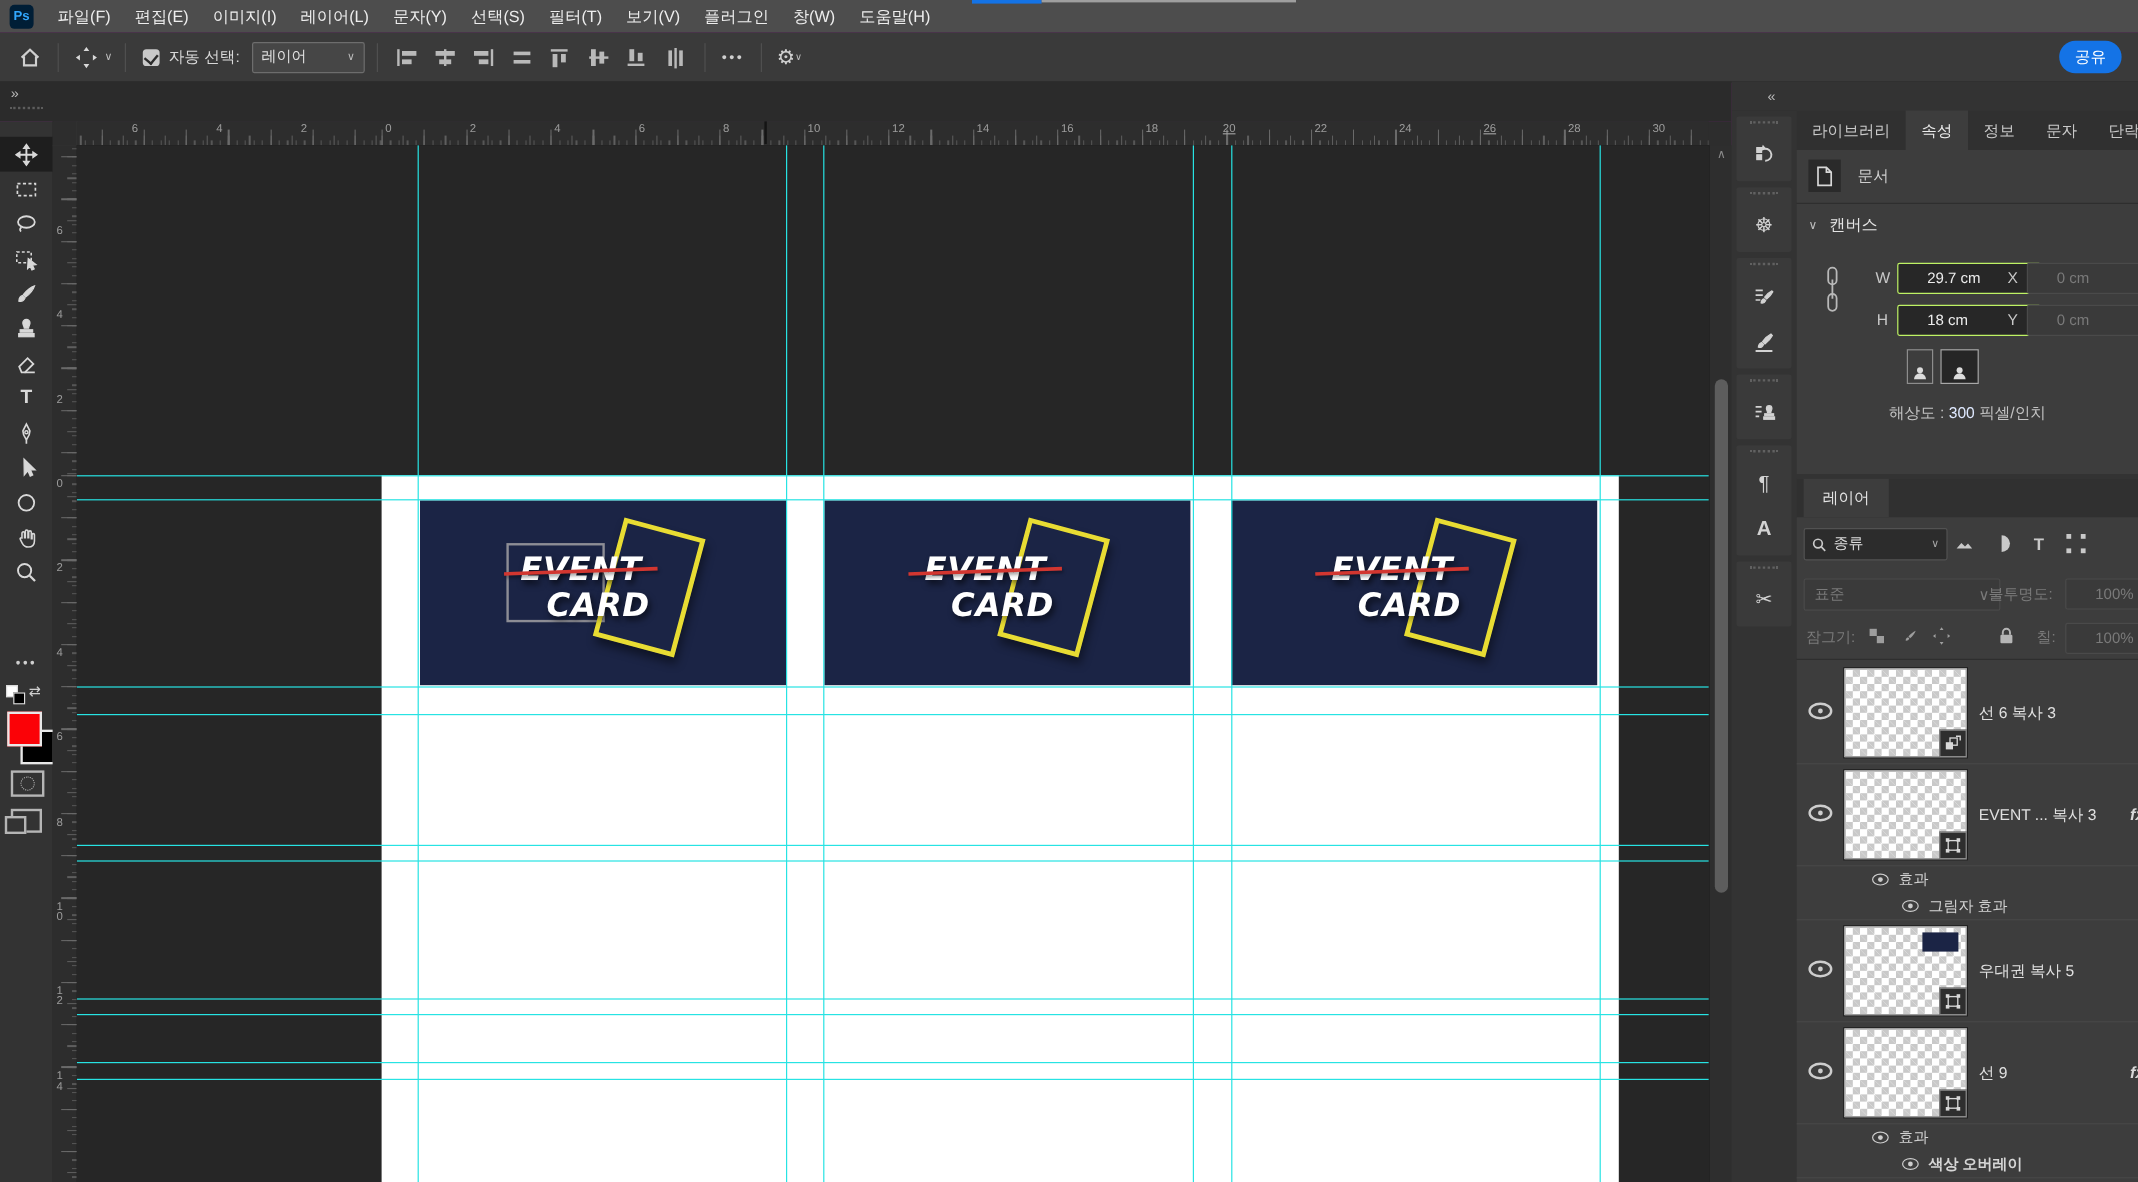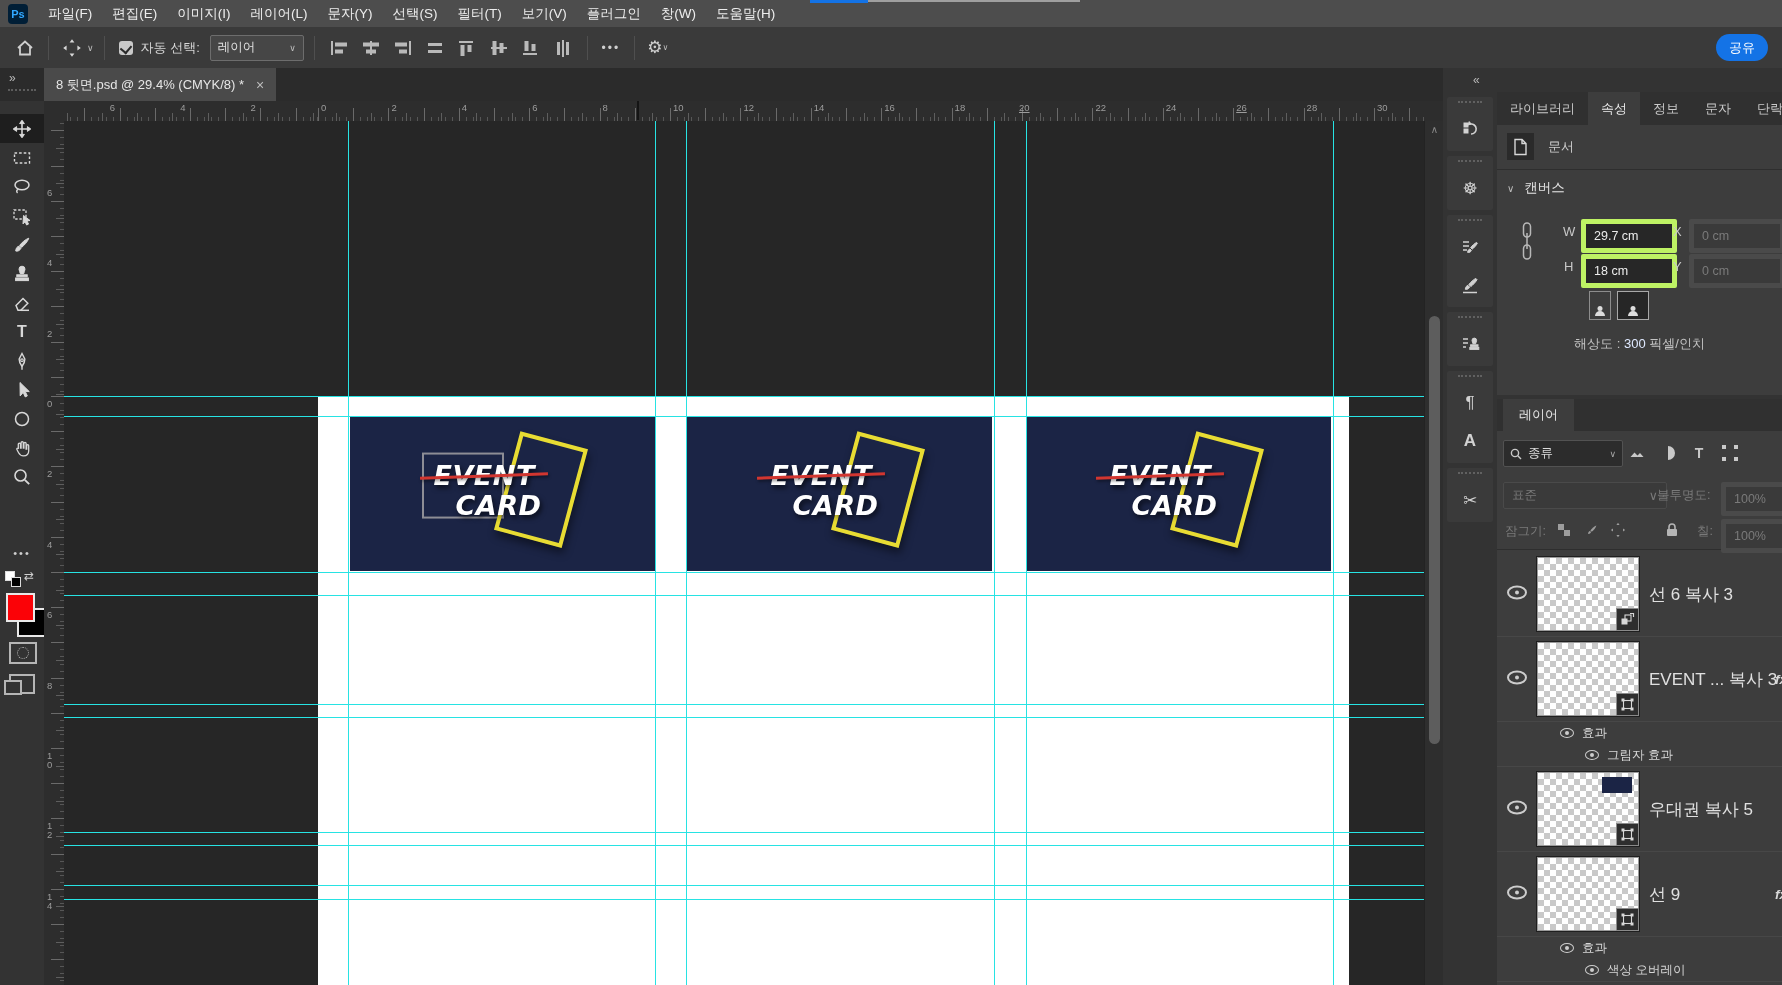--- a/index.html
+++ b/index.html
@@ -113,22 +113,22 @@
   .ptab{padding:0 13px;display:flex;align-items:center;color:#c9c9c9;font-size:13px;white-space:nowrap}
   .ptab.active{background:#3d3d3d;color:#ececec}
 
   #props{position:absolute;left:0;top:33px;width:285px;height:270px}
   #doc-row{position:absolute;left:10px;top:8px;display:flex;align-items:center;gap:14px;color:#cfcfcf}
   #doc-icon-tile{width:27px;height:27px;background:#2a2a2a;display:flex;align-items:center;justify-content:center}
   #props-div1{position:absolute;left:0;top:44px;width:285px;border-top:1px solid #2e2e2e}
   #canvas-hdr{position:absolute;left:10px;top:54px;display:flex;align-items:center;gap:10px;color:#e4e4e4;font-size:13.5px}
   #canvas-hdr .chev{font-size:10px;color:#bdbdbd}
   .flbl{position:absolute;color:#c8c8c8;font-size:13px}
-  .fld{position:absolute;height:24px;width:70px;background:#272727;border:5px solid #bef264;border-radius:2px;
-       color:#ececec;display:flex;align-items:center;padding:0 8px;font-size:12.5px}
+  .fld{position:absolute;height:24px;width:70px;background:#272727;border:1px solid #bef264;border-radius:2px;
+       color:#ececec;display:flex;align-items:center;padding:0 24px;font-size:12.5px}
   .fld.disabled{background:#3a3a3a;border-color:#4a4a4a;color:#7a7a7a}
   #chain-icon{position:absolute;left:22px;top:96px}
   .orient-btn{position:absolute;top:166px;border:1px solid #8d8d8d;display:flex;align-items:flex-end;justify-content:center;background:transparent}
   #orient-portrait{left:92px;width:20px;height:27px}
   #orient-landscape{left:120px;width:30px;height:27px;background:#262626;border-color:#a8a8a8}
   .person{width:10px;height:10px;position:relative;margin-bottom:3px}
   .person::before{content:"";position:absolute;left:50%;top:0;width:5px;height:5px;border-radius:50%;background:#ddd;transform:translateX(-50%)}
   .person::after{content:"";position:absolute;left:50%;bottom:0;width:10px;height:5px;border-radius:5px 5px 0 0;background:#ddd;transform:translateX(-50%)}
   #resolution{position:absolute;left:0;top:210px;width:285px;text-align:center;color:#c3c3c3;font-size:13px}
   #resolution b{color:#dfe9ff;font-weight:normal}
@@ -158,21 +158,21 @@
   .eye::after{content:"";position:absolute;left:50%;top:50%;width:4px;height:4px;border-radius:50%;background:#cdcdcd;transform:translate(-50%,-50%)}
   .eye.sm{width:12px;height:8px;border-width:1.5px}
   .leye{position:absolute;left:10px;top:50%;transform:translateY(-50%)}
   .thumb{position:absolute;left:40px;top:5px;width:100px;height:72px;border:1px solid #9a9a9a;box-shadow:0 0 0 1px #1f1f1f;
      background-image:linear-gradient(45deg,#c9c9c9 25%,transparent 25%,transparent 75%,#c9c9c9 75%),
                       linear-gradient(45deg,#c9c9c9 25%,#ffffff 25%,#ffffff 75%,#c9c9c9 75%);
      background-size:12px 12px;background-position:0 0,6px 6px;background-color:#fff}
   .navy-patch{position:absolute;right:6px;top:4px;width:30px;height:16px;background:#1b2445}
   .badge{position:absolute;right:-1px;bottom:-1px;width:21px;height:21px;background:#2e2e2e;border:1px solid #8a8a8a;
          display:flex;align-items:center;justify-content:center}
-  .lname{position:absolute;left:152px;top:50%;transform:translateY(-50%);color:#e0e0e0;font-size:17px;white-space:nowrap}
+  .lname{position:absolute;left:152px;top:50%;transform:translateY(-50%);color:#e0e0e0;font-size:13px;white-space:nowrap}
   .lfx{position:absolute;right:-5px;top:50%;transform:translateY(-50%);font-style:italic;color:#d8d8d8;font-size:13.5px;font-weight:bold}
   .erow{position:relative;height:22px;display:flex;align-items:center;gap:8px;color:#d6d6d6;font-size:12.5px}
   .erow.last{border-bottom:1px solid #474747}
 </style>
 </head>
 <body>
 
 <div id="app">
 
   <div id="menubar">
@@ -279,24 +279,20 @@
     <span class="ob-icon" id="gear-btn">
         <span>⚙</span>
         <small>∨</small>
       </span>
     <span id="share-btn">공유</span>
   </div>
 
   <div id="tabbar">
     <span id="tools-collapse">»</span>
     <span id="tools-grip"></span>
-    <div id="doc-tab">
-      <span>8 뒷면.psd @ 29.4% (CMYK/8) *</span>
-      <span id="doc-close">×</span>
-    </div>
   </div>
 
   <div id="toolbar">
     <div id="tools-container">
         <div class="tool selected" style="top: 13px;">
           <svg width="20" height="20" viewBox="0 0 20 20">
             <path d="M10 2v16M2 10h16" fill="none" stroke-width="1.6"></path>
             <path d="M10 1.2 7.6 4.6h4.8zM10 18.8 7.6 15.4h4.8zM1.2 10 4.6 7.6v4.8zM18.8 10 15.4 7.6v4.8z" fill="#d8d8d8" stroke="none"></path>
           </svg>
         </div>
@@ -772,21 +768,21 @@
                   </svg>
                 </div>
               </div>
               <div class="lname">선 9</div>
               <div class="lfx">fx</div>
             </div>
             <div class="erow" style="padding-left: 63px;">
               <span class="eye sm"></span>
               <span>효과</span>
             </div>
-            <div class="erow last" style="padding-left: 88px;">
+            <div class="erow last" style="padding-left: 88px; font-weight: bold;">
               <span class="eye sm"></span>
               <span>색상 오버레이</span>
             </div>
           </div>
       </div>
     </div>
   </div>
 </div>
 
 </body></html>

